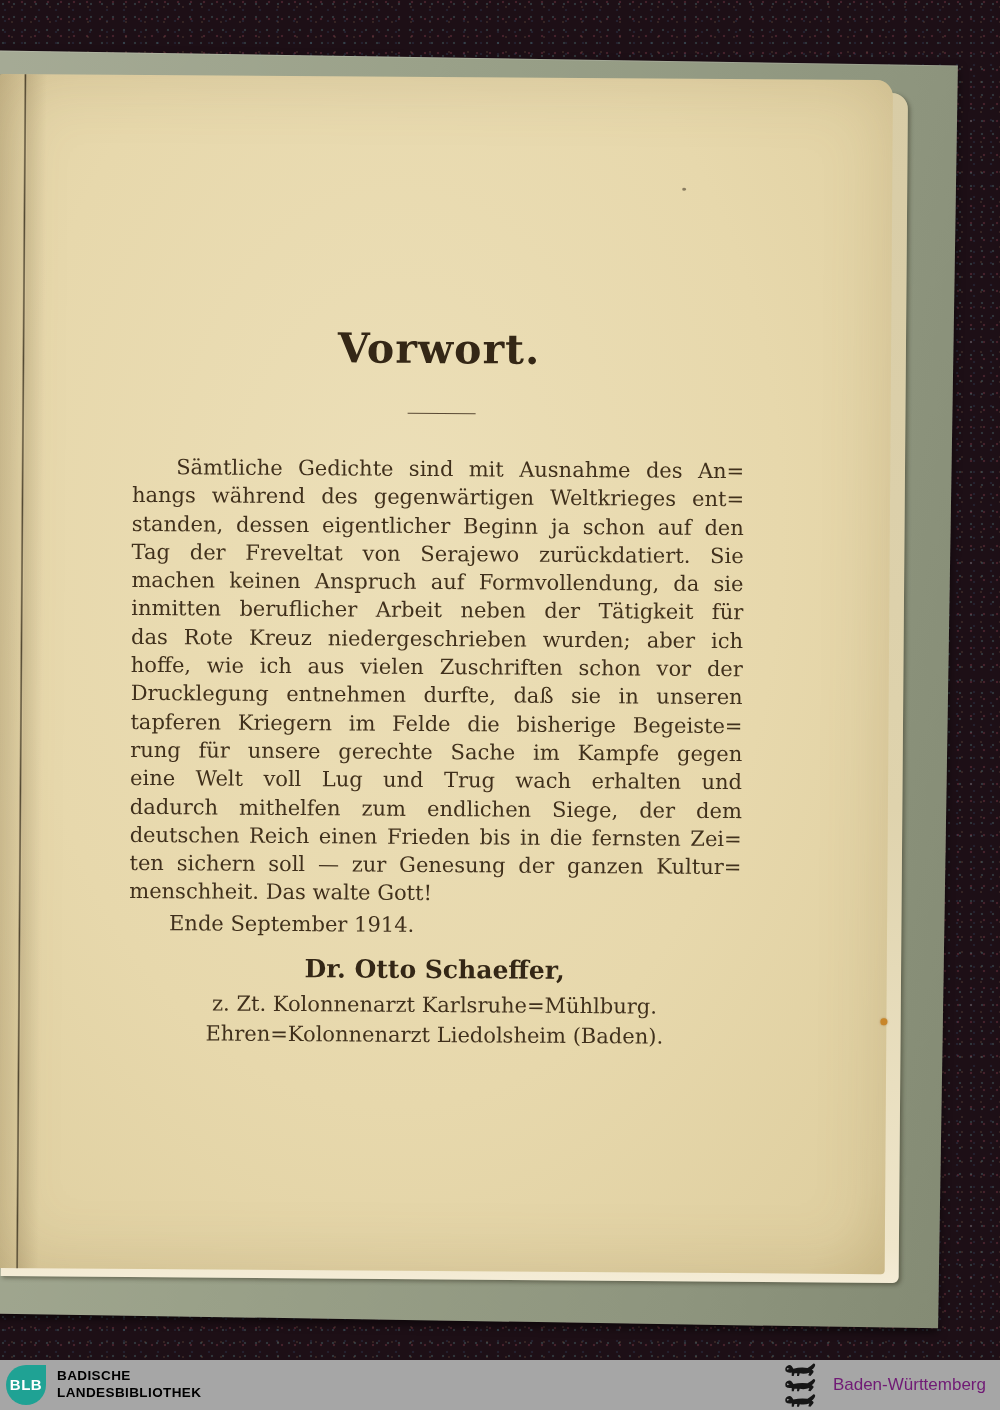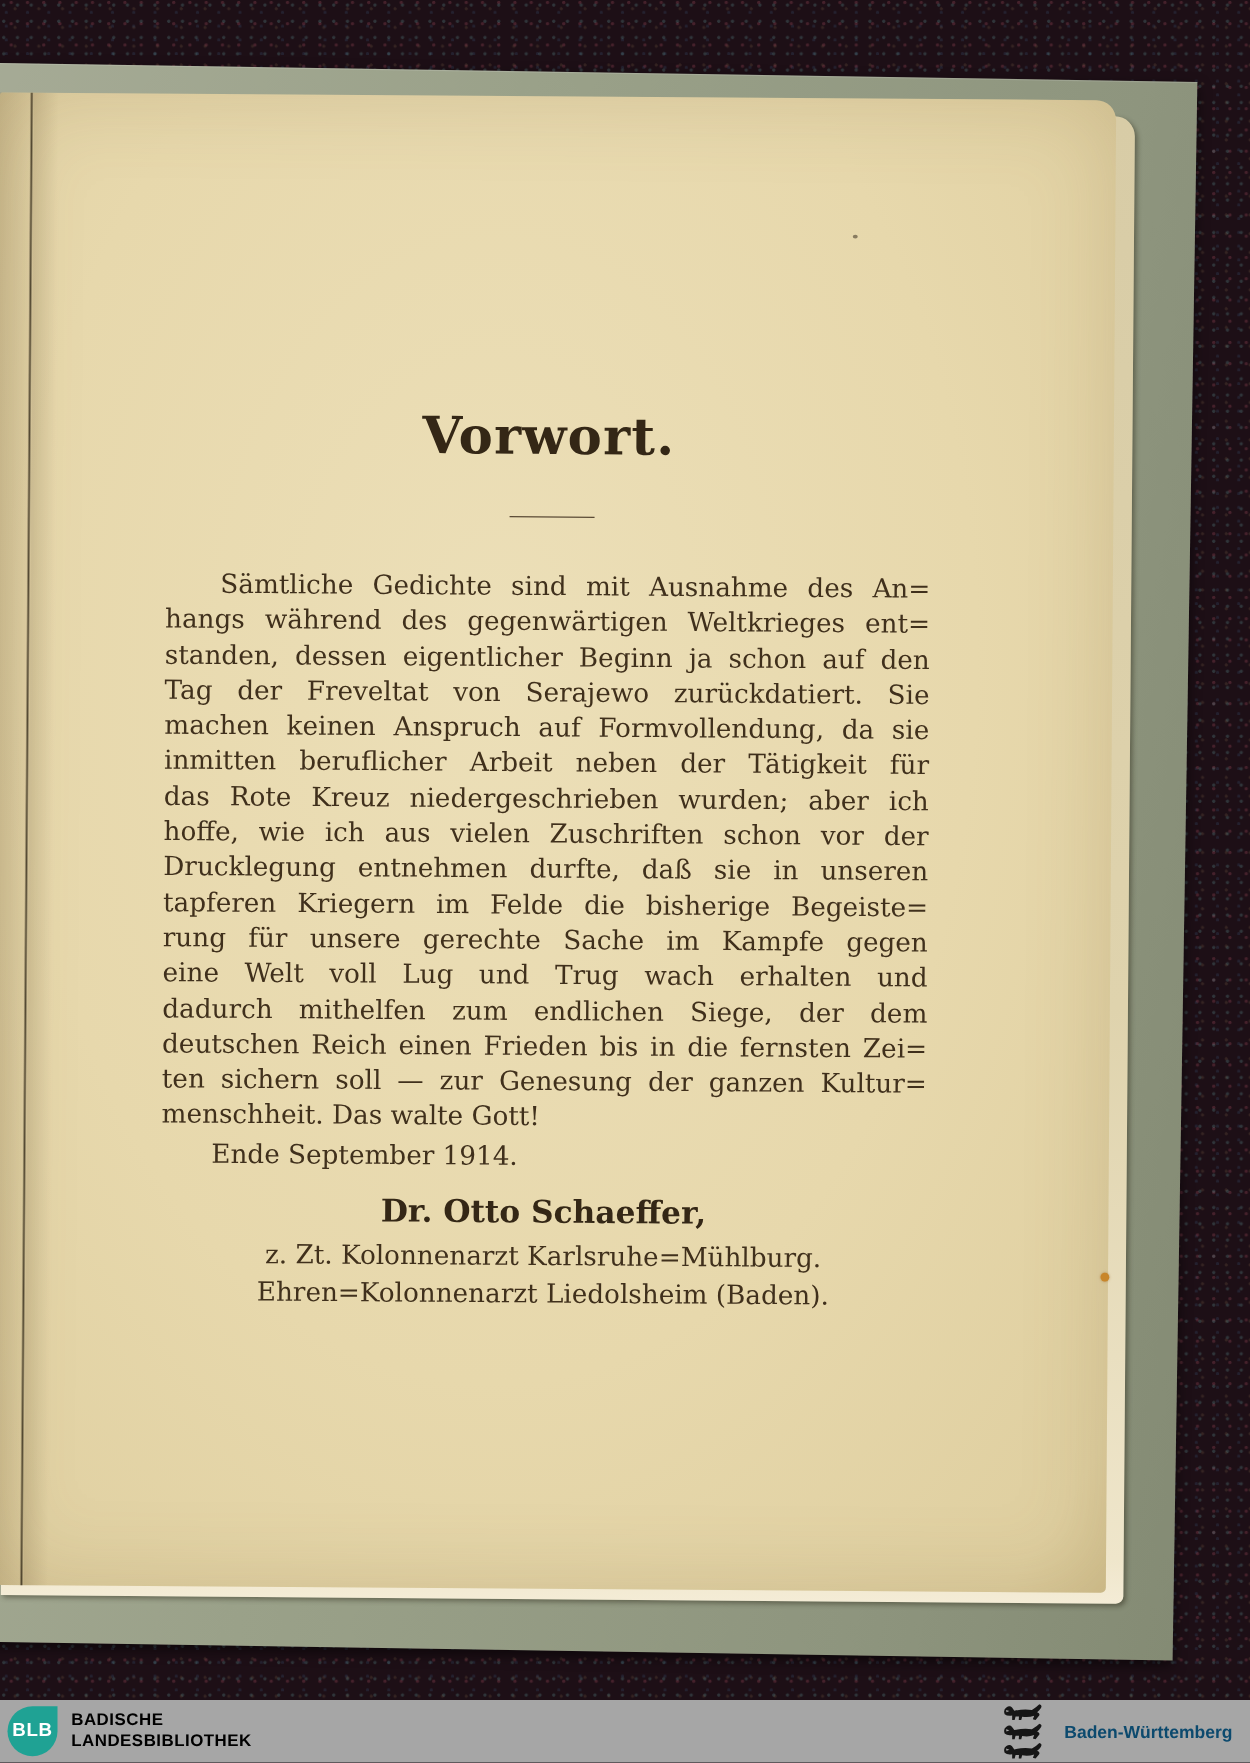--- a/index.html
+++ b/index.html
@@ -113,21 +113,21 @@
   }
   .lib-name{
     position:absolute;left:57px;top:8px;
     color:#000000;font-weight:bold;font-size:13.5px;line-height:16.5px;
     letter-spacing:.4px;
   }
   .bw{
     position:absolute;right:14px;top:0;height:50px;display:flex;align-items:center;gap:10px;
   }
   .bw svg{display:block;}
-  .bw-label{color:#0c4a6e;font-size:14px;font-weight:bold;}
+  .bw-label{color:#701a75;font-size:17px;}
 </style>
 </head>
 <body>
 
 <div class="photo">
   <div class="cover"></div>
   <div class="page-under"></div>
 
   <div class="page">
     <div class="gutter-shade"></div>

